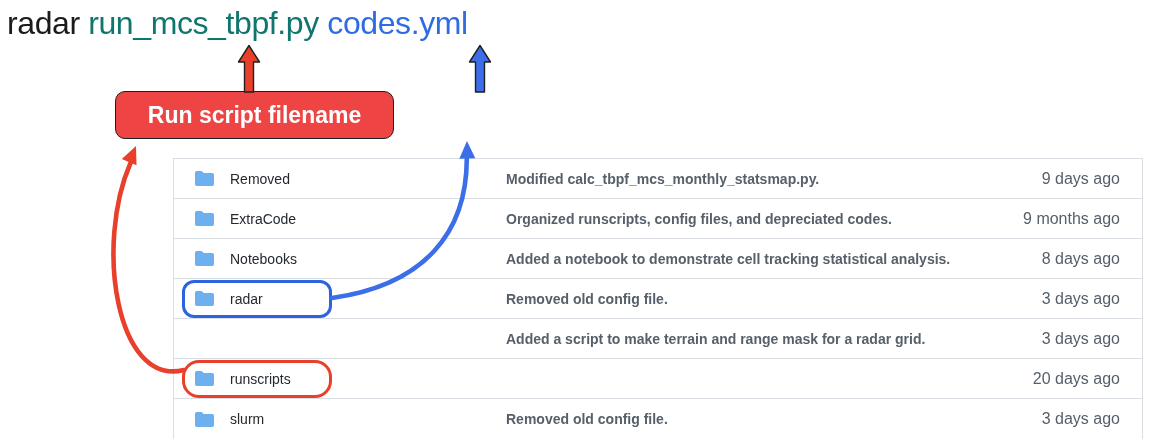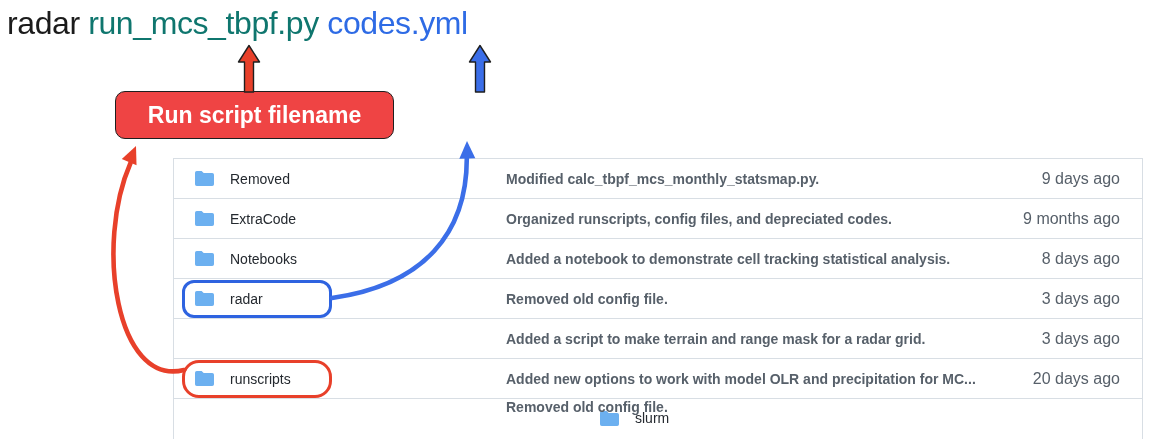--- a/index.html
+++ b/index.html
@@ -30,21 +30,21 @@
 
   
   .file-table {
     position:absolute; left:173px; top:158px; width:970px; box-sizing:border-box;
     border:1px solid #d8dee4; background:#fff;
   }
   .row {
     position:relative; display:flex; align-items:center;
     height:40px; box-sizing:border-box; border-bottom:1px solid #d8dee4;
   }
-  .row:last-child { border-bottom:none;flex-direction:column; }
+  .row:last-child { border-bottom:none; }
   .rowhead {
     margin-left:8px; display:flex; align-items:center; box-sizing:border-box;
     height:38px; width:150px; padding-left:10px;
     border:3.5px solid transparent; border-radius:12px; flex:0 0 auto;
   }
   .rowhead.hl-blue { border-color:#2e63e0; }
   .rowhead.hl-red  { border-color:#e8402a;border-radius:17px; }
   .folder-icon { flex:0 0 auto; margin-right:16px; display:flex; }
   .name { font-size:14px; color:#24292f; text-decoration:none; white-space:nowrap; }
   .msg  {
@@ -124,21 +124,20 @@
 
   <div class="row">
     <span class="rowhead hl-red">
       <span class="folder-icon">
         <svg width="19" height="15" viewBox="0 0 19 15">
           <path d="M1.8 0 H6.6 L8.7 2 H17.2 A1.8 1.8 0 0 1 19 3.8 V13.2 A1.8 1.8 0 0 1 17.2 15 H1.8 A1.8 1.8 0 0 1 0 13.2 V1.8 A1.8 1.8 0 0 1 1.8 0 Z" fill="#6cb0f0"></path>
         </svg>
       </span>
       <a class="name" href="#">runscripts</a>
     </span>
-    <a class="msg" href="#">Added new options to work with model OLR and precipitation for MC...</a>
     <span class="date">20 days ago</span>
   </div>
 
   <div class="row">
     <span class="rowhead">
       <span class="folder-icon">
         <svg width="19" height="15" viewBox="0 0 19 15">
           <path d="M1.8 0 H6.6 L8.7 2 H17.2 A1.8 1.8 0 0 1 19 3.8 V13.2 A1.8 1.8 0 0 1 17.2 15 H1.8 A1.8 1.8 0 0 1 0 13.2 V1.8 A1.8 1.8 0 0 1 1.8 0 Z" fill="#6cb0f0"></path>
         </svg>
       </span>

